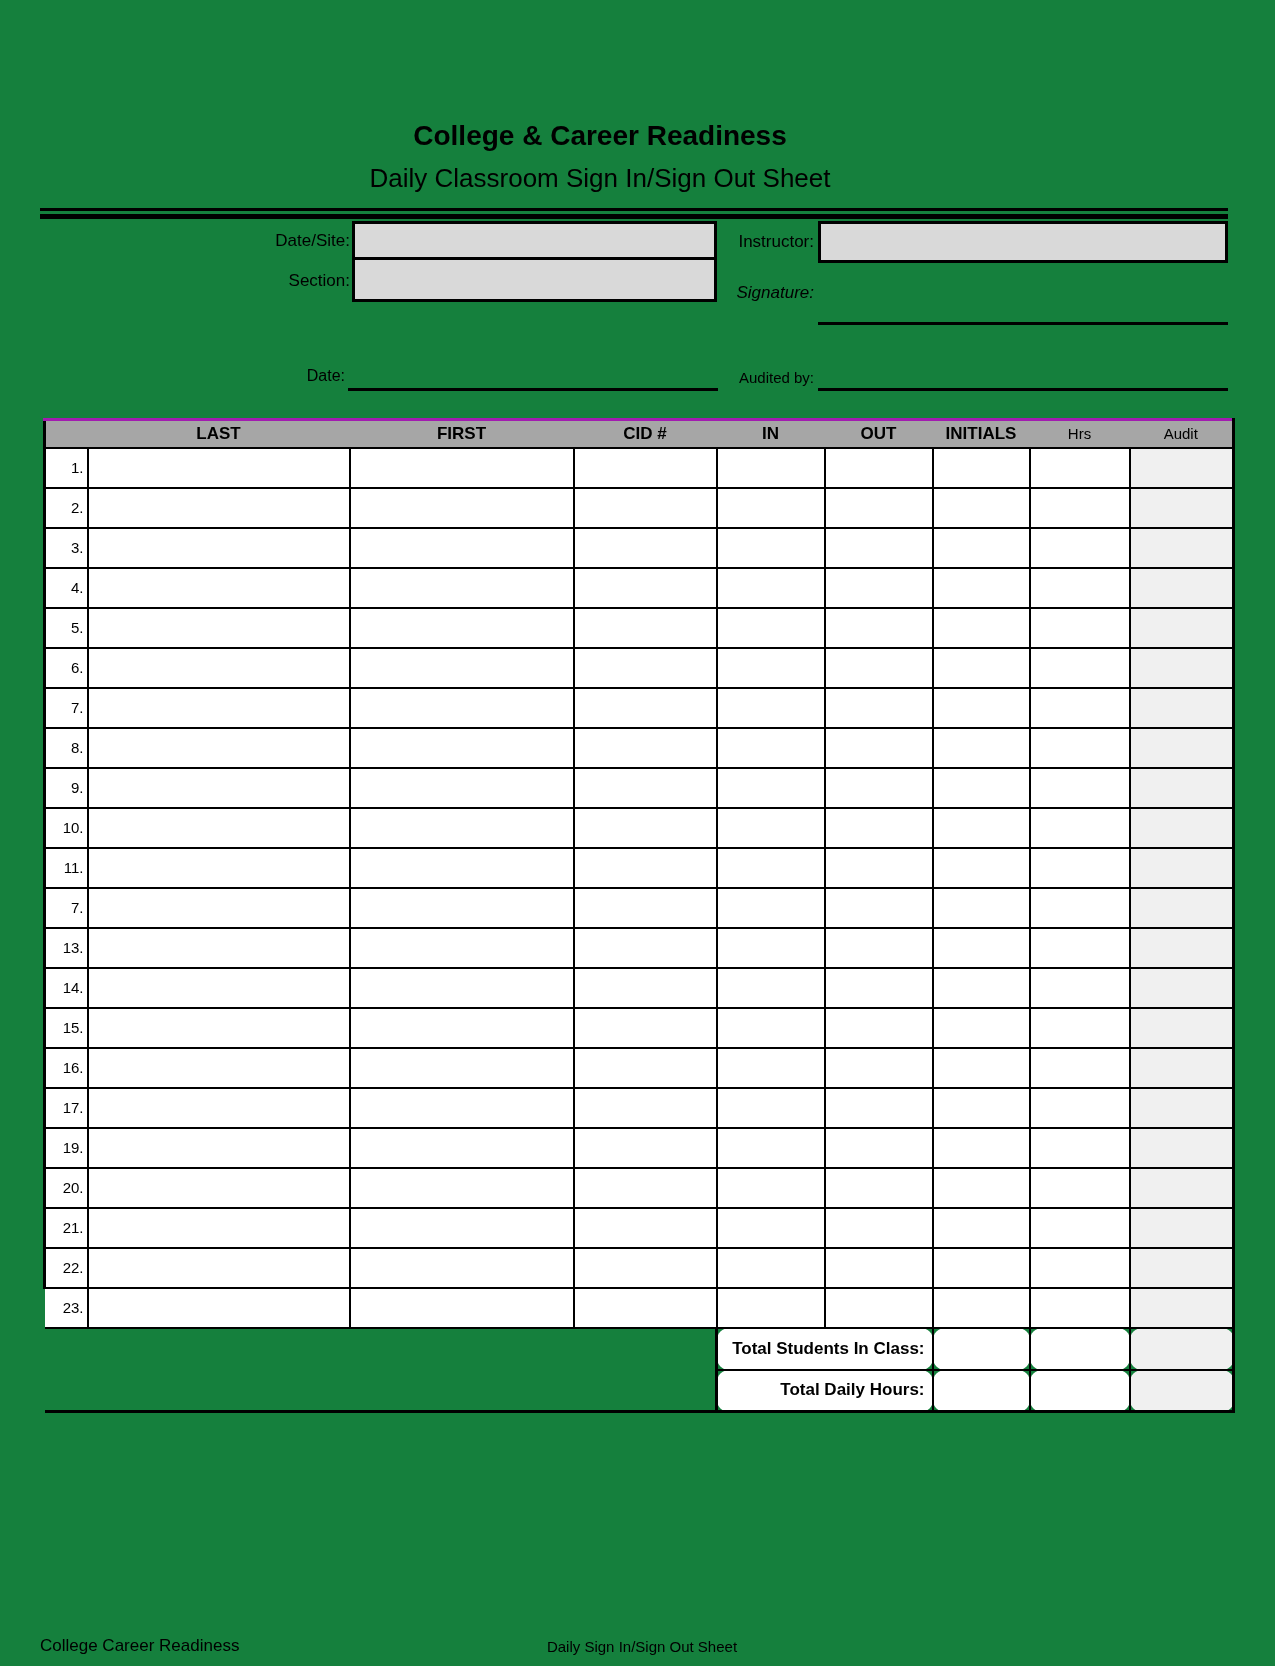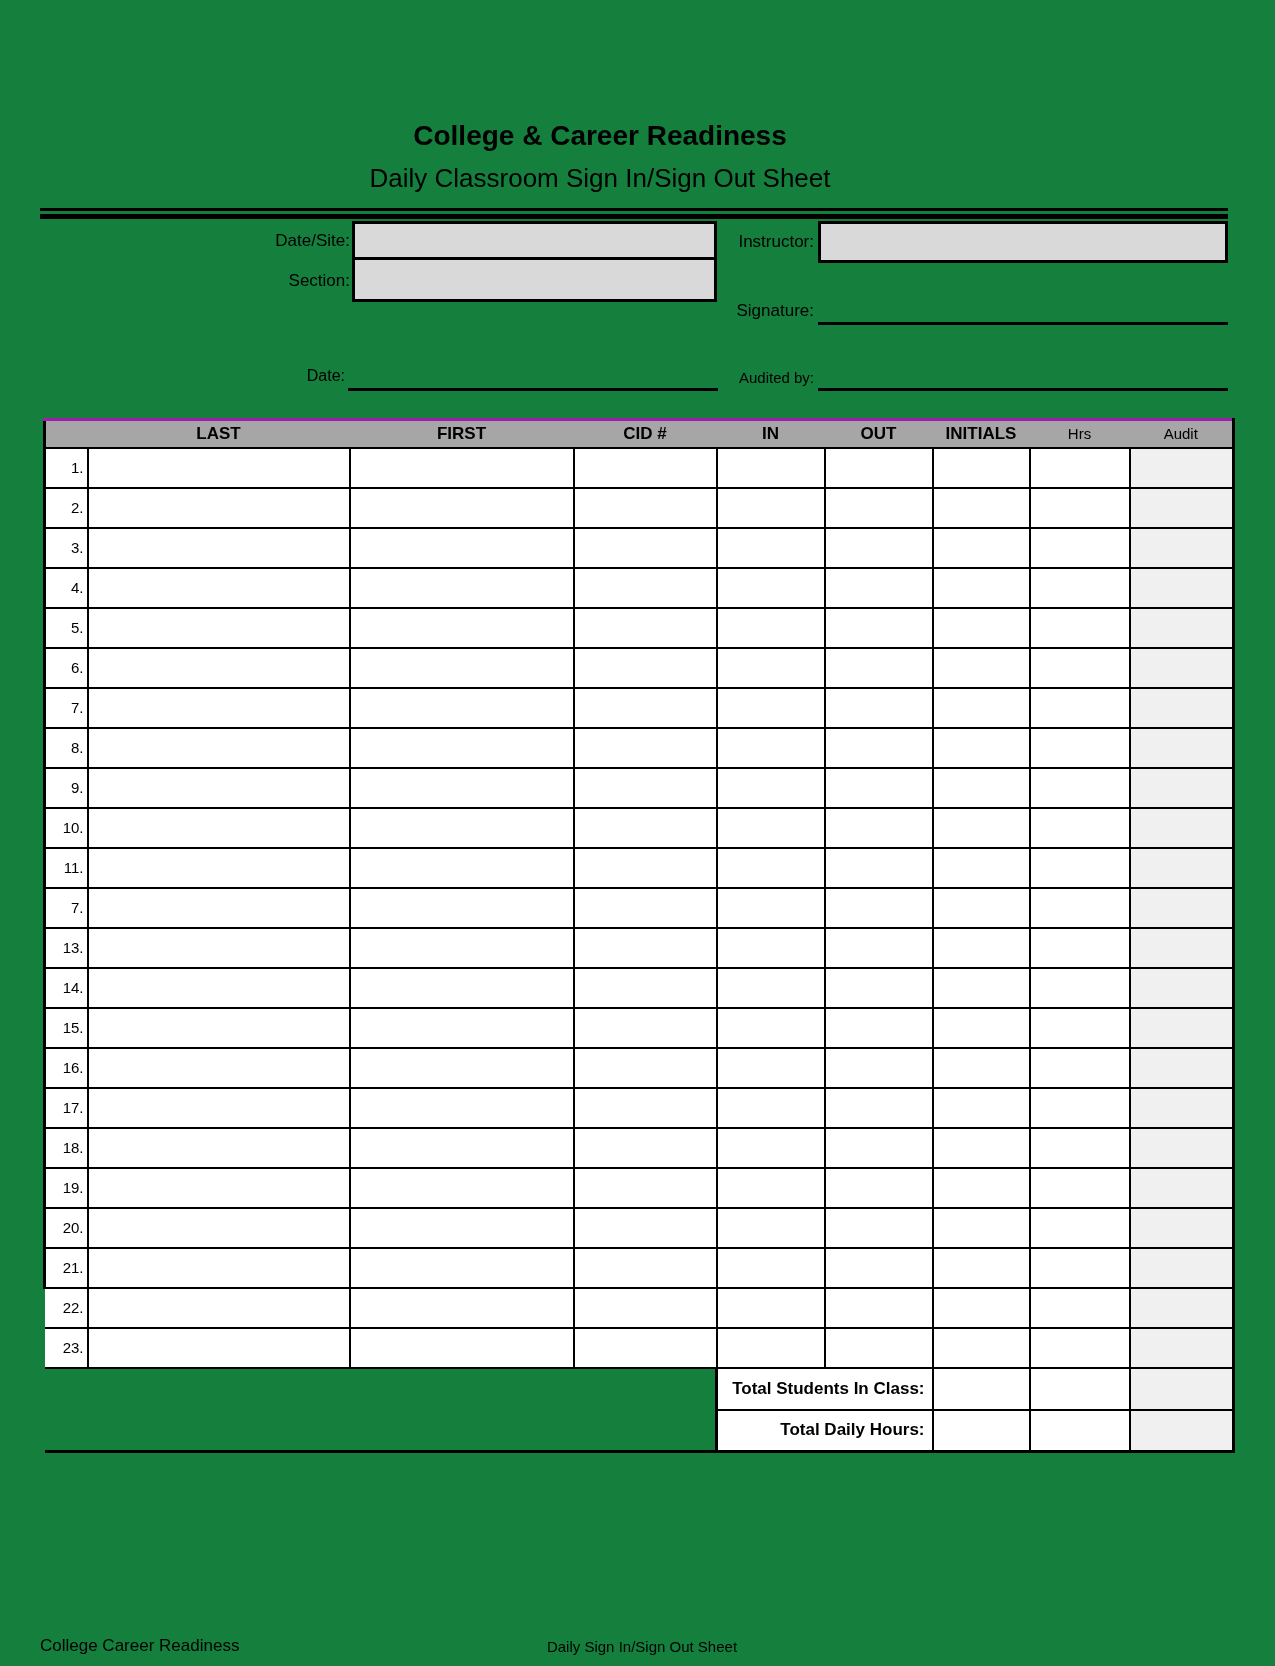--- a/index.html
+++ b/index.html
@@ -19,21 +19,21 @@
     position: absolute; left: 40px; top: 163px; width: 1120px;
     text-align: center; font-size: 26px; font-weight: normal;
   }
   .rule-thin  { position: absolute; left: 40px; top: 208px; width: 1188px; height: 3px; background: #000; }
   .rule-thick { position: absolute; left: 40px; top: 214px; width: 1188px; height: 5px; background: #000; }
 
   .lbl { position: absolute; font-size: 17px; text-align: right; }
   .lbl-levelsite { left: 150px; top: 221px; width: 200px; line-height: 40px; }
   .lbl-section   { left: 150px; top: 261px; width: 200px; line-height: 40px; }
   .lbl-instructor{ left: 650px; top: 221px; width: 164px; line-height: 42px; }
-  .lbl-signature { left: 650px; top: 300px; width: 164px; line-height: 22px; }
+  .lbl-signature { left: 650px; top: 282px; width: 164px; line-height: 22px; font-style: italic; }
   .lbl-date      { left: 200px; top: 364px; width: 145px; line-height: 24px; font-size: 16px; }
   .lbl-audited   { left: 650px; top: 368px; width: 164px; line-height: 20px; font-size: 15px; }
 
   .field-stack {
     position: absolute; left: 352px; top: 221px; width: 365px; height: 81px;
     border: 3px solid #000; background: #d9d9d9;
   }
   .field-stack .half { height: 36px; }
   .field-stack .half:first-child { border-bottom: 3px solid #000; }
 
@@ -69,21 +69,21 @@
   }
   table.roster td.num {
     font-size: 15px; text-align: right; padding-right: 3px; background: #fff;
     border-left: 3px solid #000;
   }
   table.roster td.audit { background: #f0f0f0; border-right: 3px solid #000; }
   
   table.roster tbody tr:nth-child(n+22) td.num { border-left: none; }
 
   table.roster td.ghost { border: none; background: transparent; }
-  table.roster tr.total-row td { height: 42px; }
+  table.roster tr.total-row td { height: 42px; border-radius: 12px; }
   table.roster td.total-label {
     font-size: 17px; font-weight: bold; text-align: right; padding-right: 7px;
     border-left: 3px solid #000;
   }
   table.roster tr.total-row:last-child td { border-bottom: 3px solid #000; }
 
   .footer-left   { position: absolute; left: 40px; top: 1636px; font-size: 17px; }
   .footer-center { position: absolute; left: 0; top: 1638px; width: 1248px; text-align: center; font-size: 15px; margin-left: 18px; }
 </style>
 </head>
@@ -338,31 +338,20 @@
     <td></td>
     <td></td>
     <td></td>
     <td></td>
     <td></td>
     <td></td>
     <td></td>
     <td class="audit"></td>
   </tr>
 
-  <tr>
-    <td class="num">18.</td>
-    <td></td>
-    <td></td>
-    <td></td>
-    <td></td>
-    <td></td>
-    <td></td>
-    <td></td>
-    <td class="audit"></td>
-  </tr>
 
   <tr>
     <td class="num">19.</td>
     <td></td>
     <td></td>
     <td></td>
     <td></td>
     <td></td>
     <td></td>
     <td></td>

